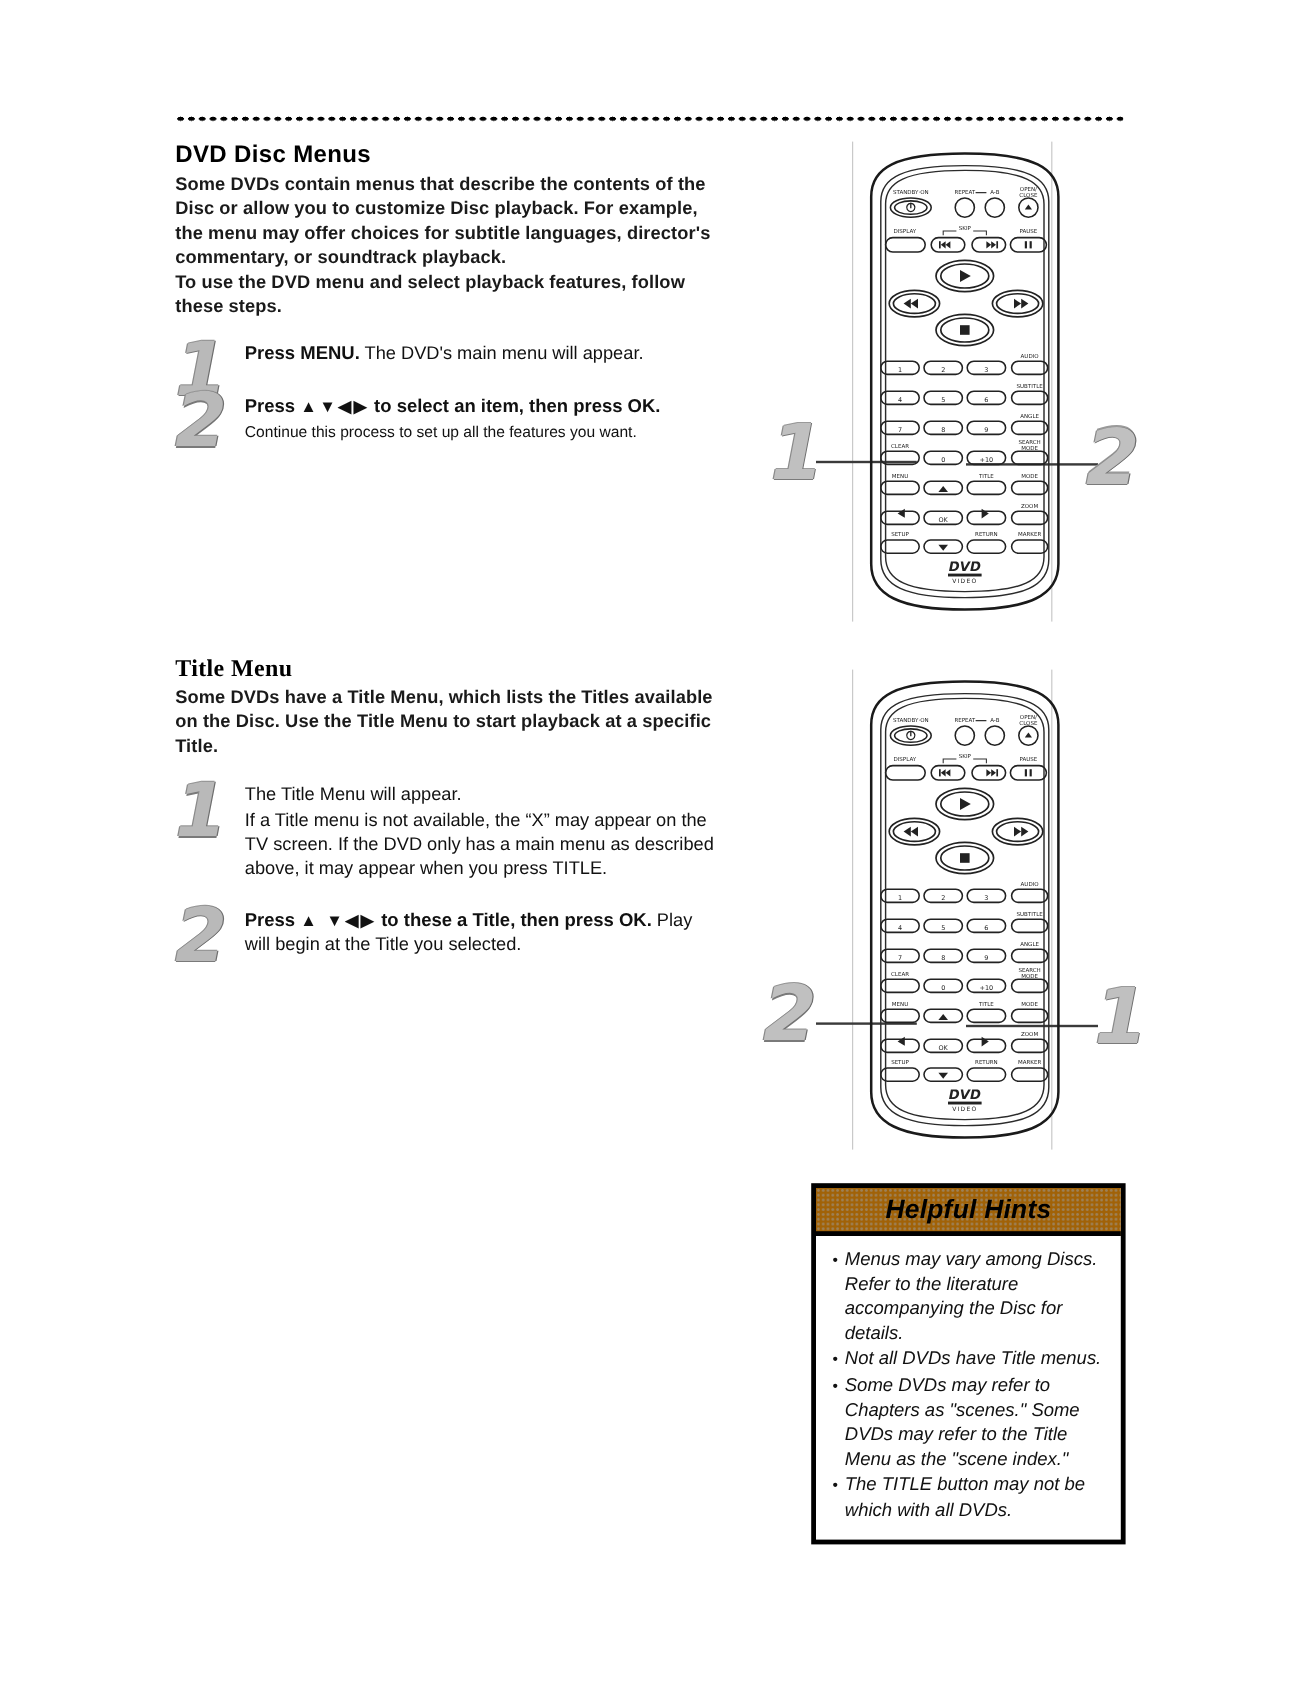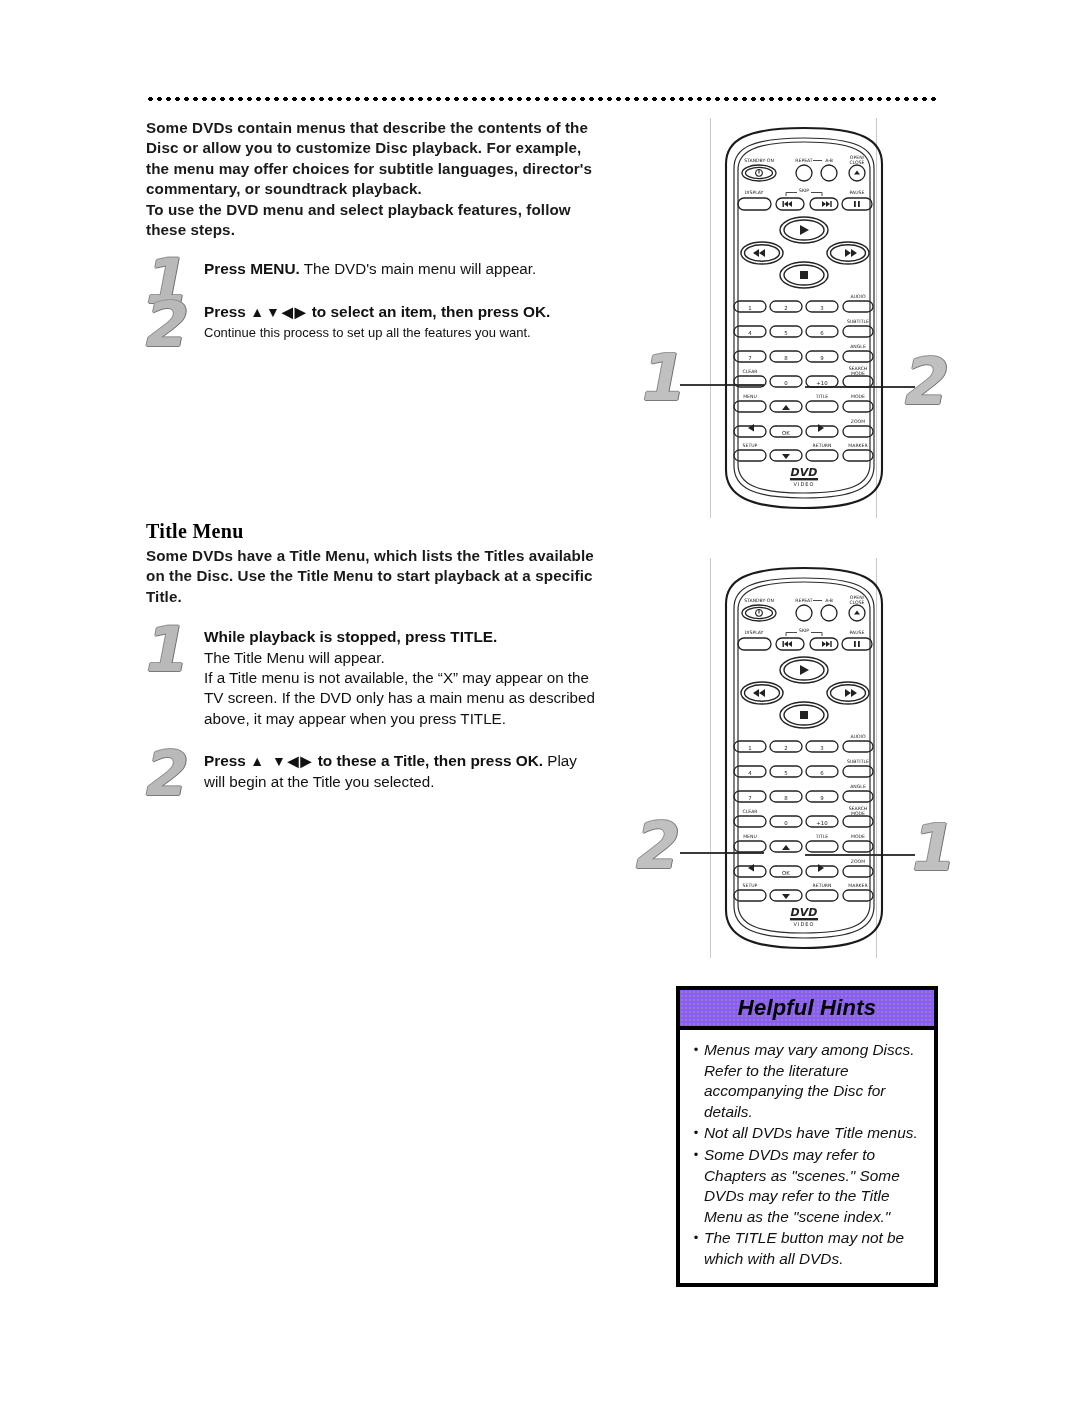--- a/index.html
+++ b/index.html
@@ -70,21 +70,21 @@
   .leader{position:absolute;background:#3a3a3a;height:1.6px;}
 
   
   .hints{
     position:absolute;left:676px;top:986px;width:262px;
     border:4px solid #000;background:#fff;box-sizing:border-box;
   }
   .hints-head{
     border-bottom:4px solid #000;
     height:36px;position:relative;overflow:hidden;
-    background:#8b5cf6;
+    background:#a16207;
   }
   .hints-head .stipple{
     position:absolute;inset:0;
     background-image:radial-gradient(#9a9a9a 38%, rgba(0,0,0,0) 42%);
     background-size:4px 4px;
     opacity:.55;
   }
   .hints-head .htxt{
     position:relative;text-align:center;font-style:italic;font-weight:bold;
     font-size:22px;line-height:36px;color:#000;letter-spacing:.2px;
@@ -99,20 +99,21 @@
 </style>
 </head>
 <body>
 
 <div class="page">
 
   <div class="dotrule"></div>
 
   <div class="col-left">
 
+    <h2 class="sec">DVD Disc Menus</h2>
     <p class="body" id="intro0">Some DVDs contain menus that describe the contents of the Disc or allow you to customize Disc playback. For example, the menu may offer choices for subtitle languages, director's commentary, or soundtrack playback.<br>To use the DVD menu and select playback features, follow these steps.</p>
 
     <div class="step" style="margin-top:19px;">
       <span class="bignum">1</span>
       <div>
         <span class="lead">Press MENU.</span><span style="font-size:15.2px;line-height:20.4px;text-align:center;"> The DVD's main menu will appear.</span>
       </div>
     </div>
 
     <div class="step" style="margin-top:22px;">
@@ -121,21 +122,20 @@
         <span class="lead"><span>Press </span><span class="arrows">▲▼◀▶</span><span> to select an item, then press OK.</span></span><span style="font-size:13px;line-height:20.4px;"> Continue this process to set up all the features you want.</span>
       </div>
     </div>
 
     <h2 class="sec" style="margin-top:176px;font-family:Liberation Serif, serif;">Title Menu</h2>
     <p class="body" id="intro1">Some DVDs have a Title Menu, which lists the Titles available on the Disc. Use the Title Menu to start playback at a specific Title.</p>
 
     <div class="step" style="margin-top:20px;">
       <span class="bignum">1</span>
       <div>
-        <div class="lead">While playback is stopped, press TITLE.</div>
         <p id="s1rest">The Title Menu will appear.<br>If a Title menu is not available, the “X” may appear on the TV screen. If the DVD only has a main menu as described above, it may appear when you press TITLE.</p>
       </div>
     </div>
 
     <div class="step" style="margin-top:22px;">
       <span class="bignum">2</span>
       <div>
         <span class="lead"><span>Press </span><span class="arrows">▲ ▼◀▶</span><span> to these a Title, then press OK.</span></span><span style="font-size:15.2px;line-height:20.4px;"> Play will begin at the Title you selected.</span>
       </div>
     </div>

